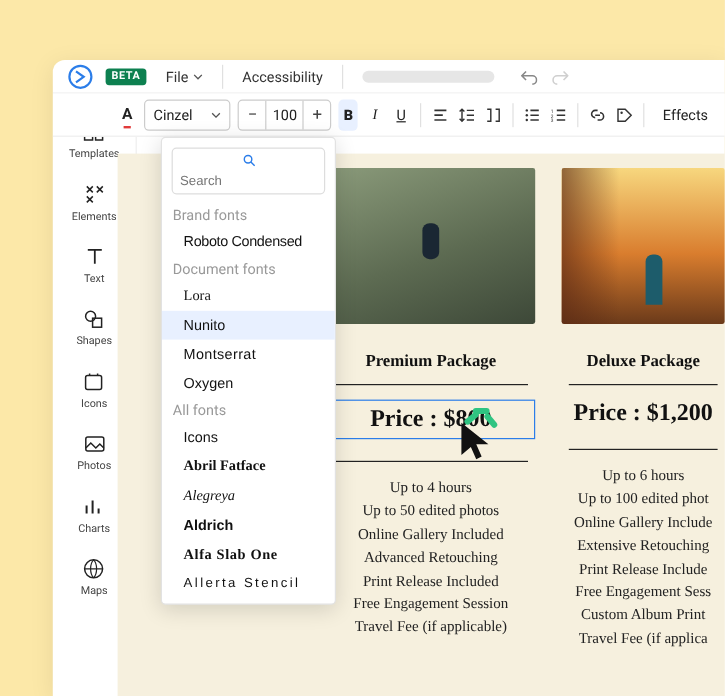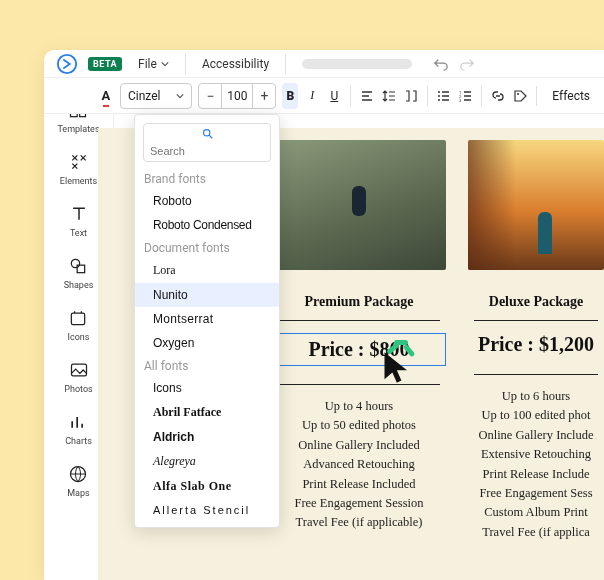--- a/index.html
+++ b/index.html
@@ -272,32 +272,31 @@
 
 <div class="font-dd">
   <div class="dd-search">
     <svg width="11" height="11" viewBox="0 0 14 14">
         <circle cx="6" cy="6" r="4" fill="none" stroke="#2b7de9" stroke-width="1.5"></circle>
         <path d="M9 9 L13 13" stroke="#2b7de9" stroke-width="1.5"></path>
       </svg>
     <input placeholder="Search" style="">
   </div>
   <div class="dd-hdr">Brand fonts</div>
-  <div class="dd-item f-roboto">Roboto</div>
   <div class="dd-item f-rcond">Roboto Condensed</div>
   <div class="dd-hdr">Document fonts</div>
   <div class="dd-item f-lora">Lora</div>
   <div class="dd-item f-nunito sel">Nunito</div>
   <div class="dd-item f-mont">Montserrat</div>
   <div class="dd-item f-oxy">Oxygen</div>
   <div class="dd-hdr">All fonts</div>
   <div class="dd-item f-abel">Icons</div>
   <div class="dd-item f-abril">Abril Fatface</div>
+  <div class="dd-item f-alegr">Alegreya</div>
   <div class="dd-item f-aldr">Aldrich</div>
-  <div class="dd-item f-alegr">Alegreya</div>
   <div class="dd-item f-alfa">Alfa Slab One</div>
   <div class="dd-item f-allerta">Allerta Stencil</div>
 </div>
 
 <div class="cursor-wrap">
   <div class="burst">
       <span></span>
       <span></span>
       <span></span>
     </div>

